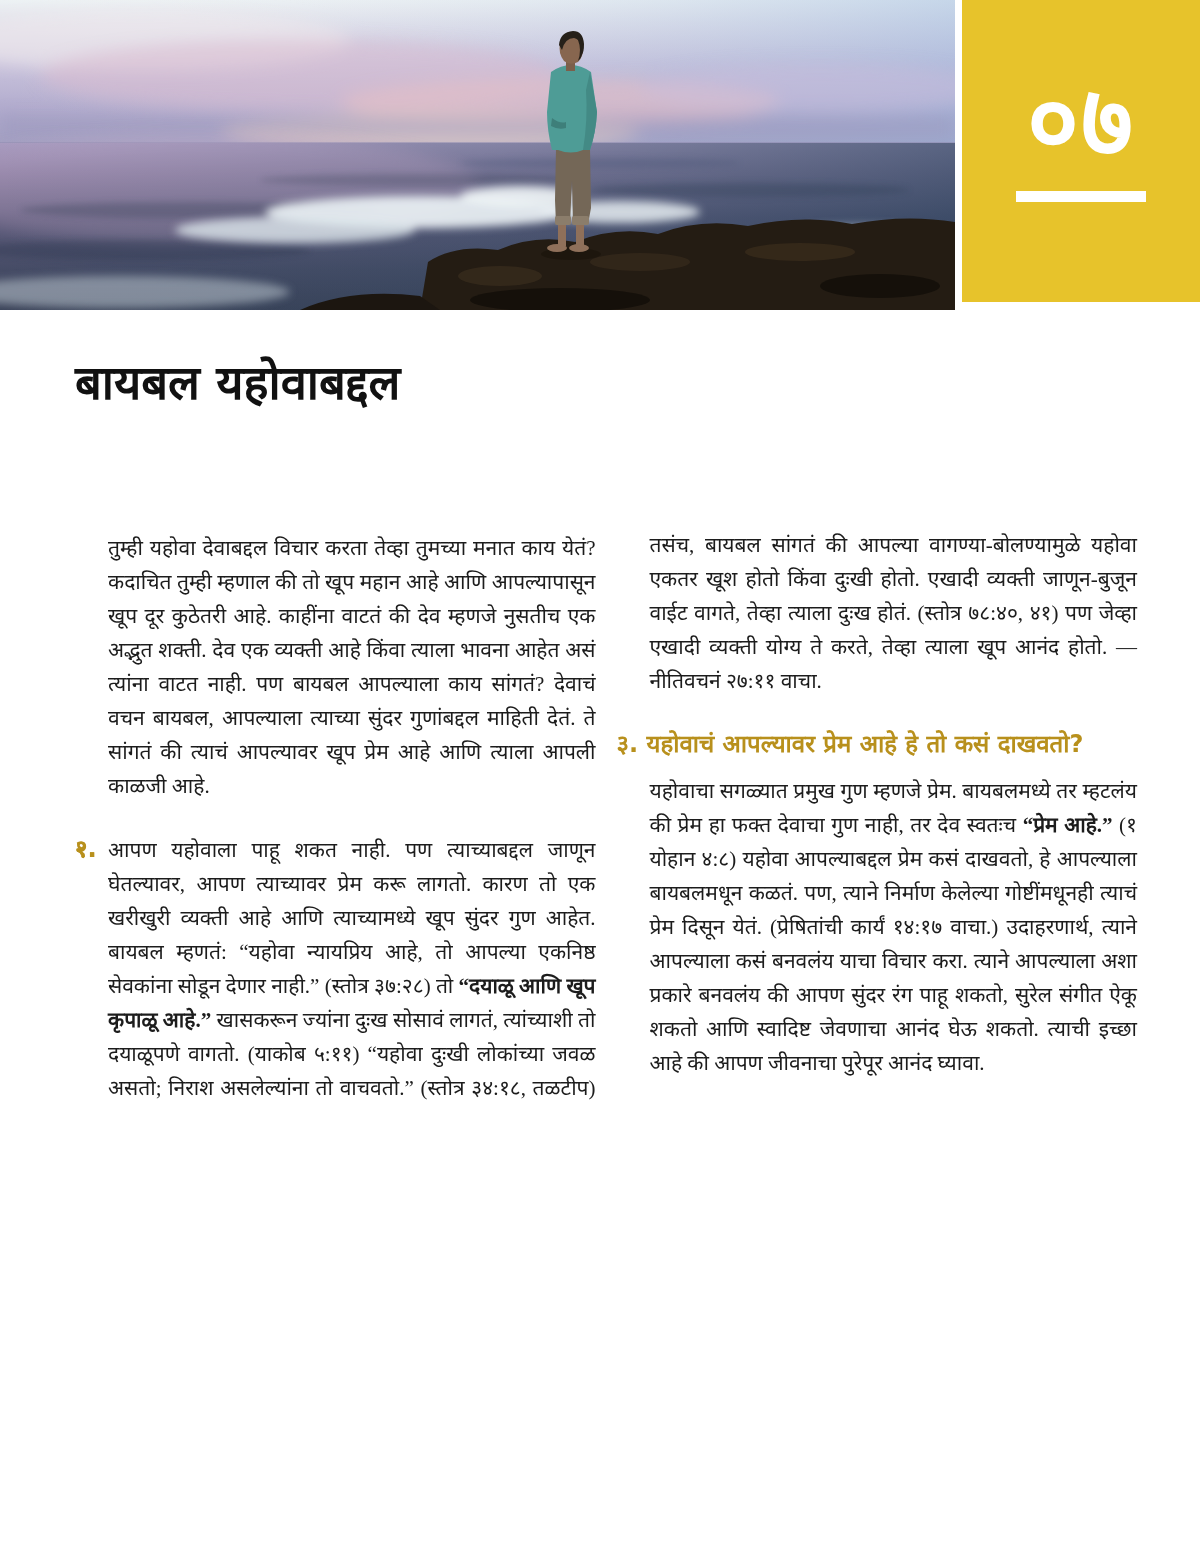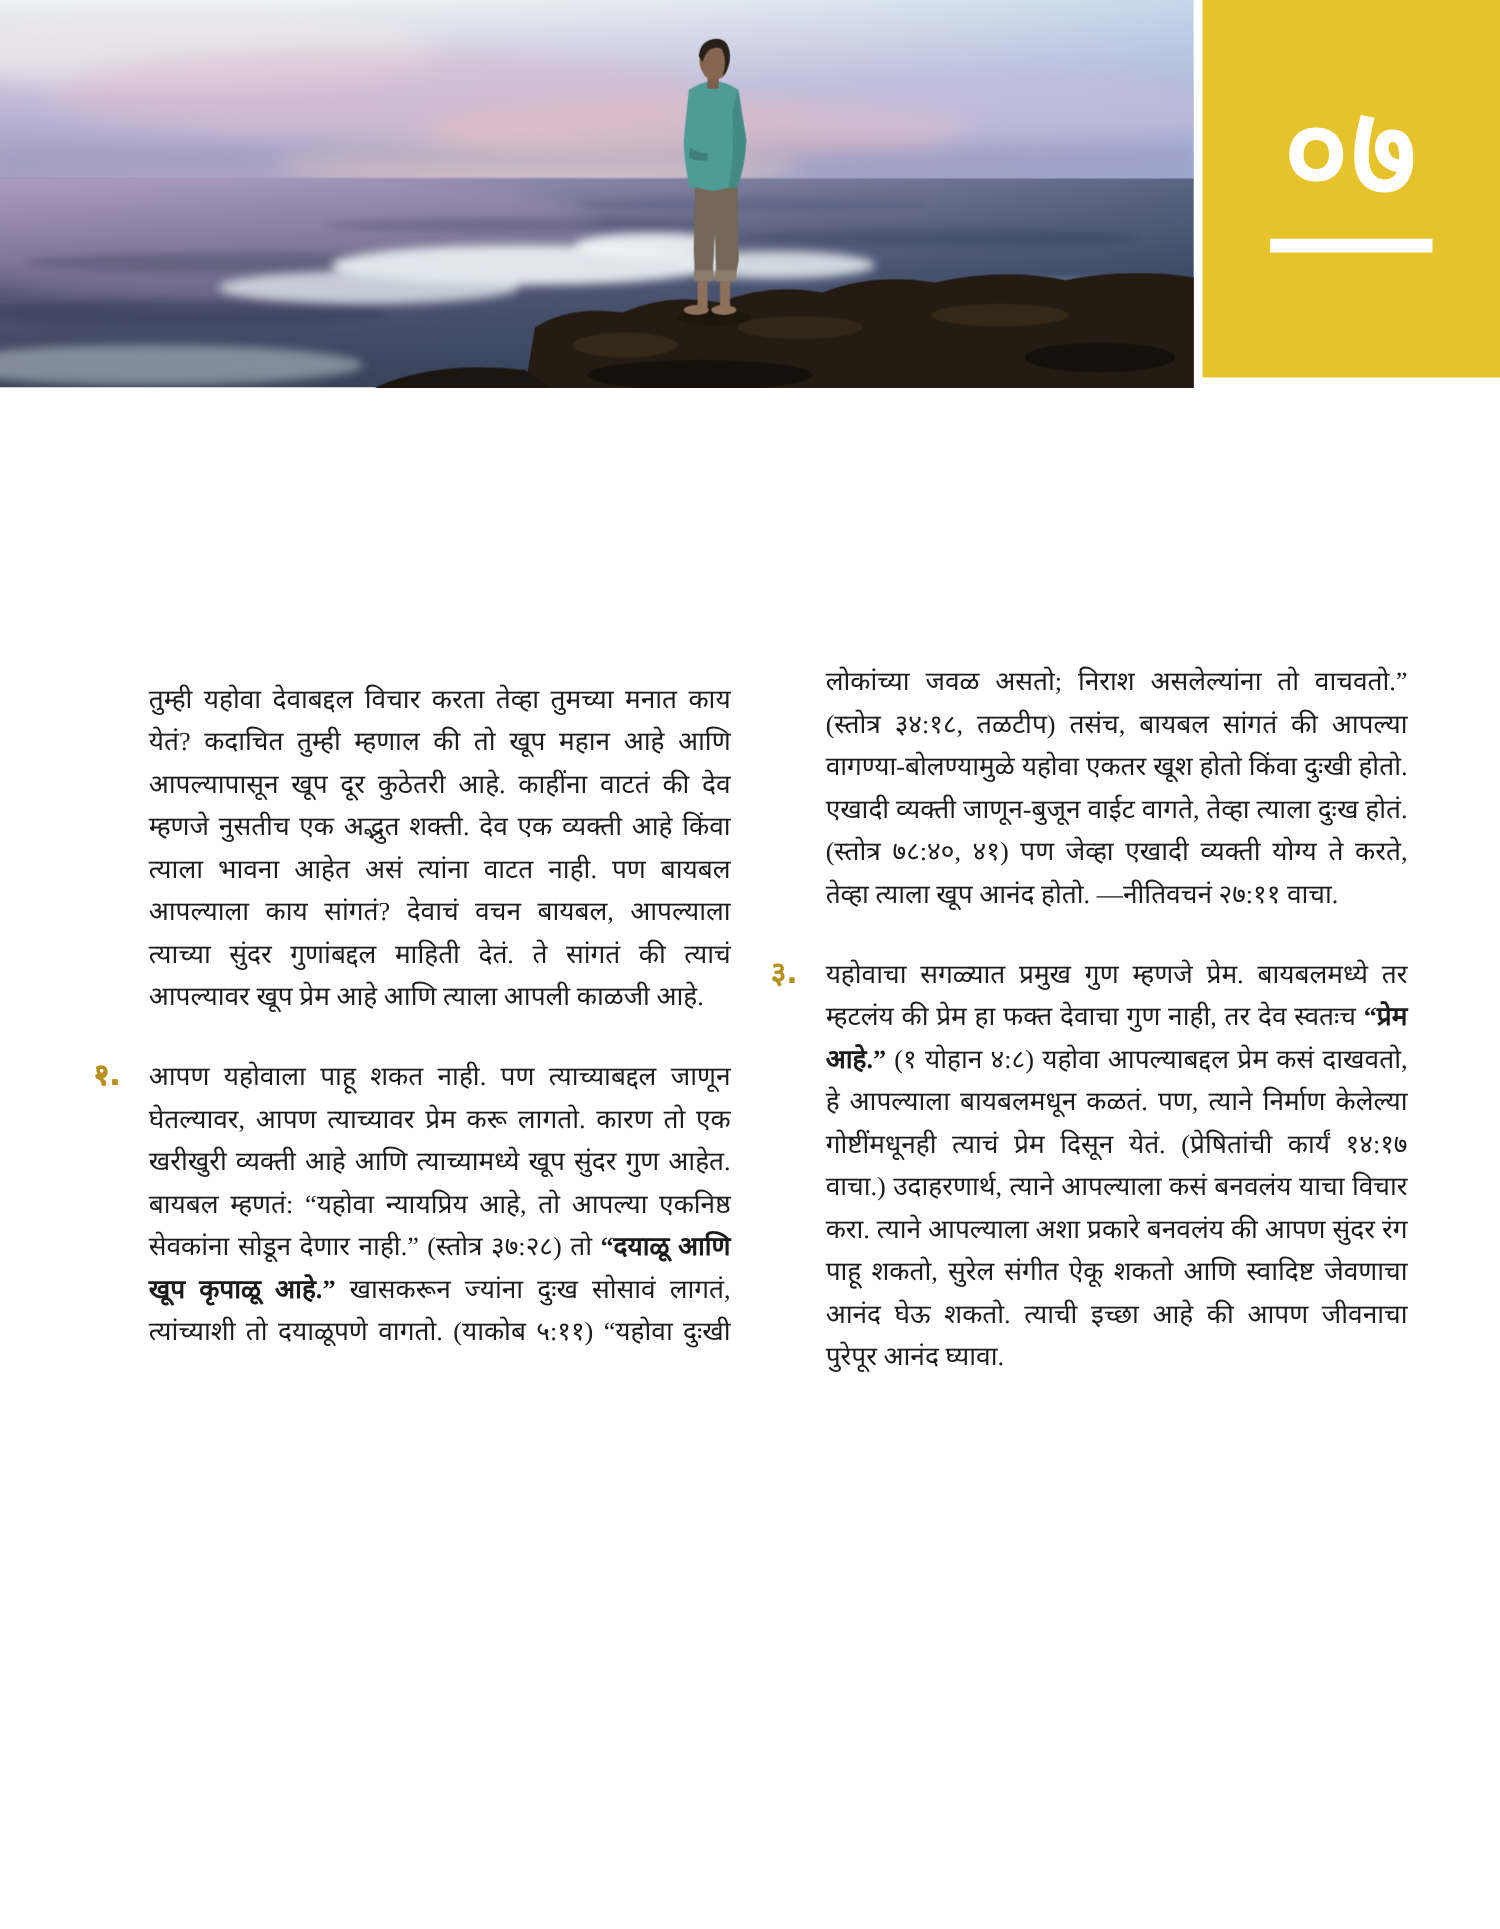--- a/index.html
+++ b/index.html
@@ -68,21 +68,21 @@
     position: absolute;
     left: 105px; top: 528px;
     width: 1035px;
     column-count: 2;
     column-gap: 48px;
     font-size: 21px;
     line-height: 34px;
     text-align: justify;
     color: #1c1c1c;
   }
-  .columns p { margin: 14px; }
+  .columns p { margin: 3px; }
   .columns section { margin-top: 30px; }
   .columns h2 {
     position: relative;
     margin: 0 0 13px 0;
     font-family: "DejaVu Sans", sans-serif;
     font-weight: 700;
     font-size: 24px;
     line-height: 1.38;
     color: #B8901C;
     text-align: left;
@@ -201,21 +201,21 @@
     </g>
   </svg>
 </div>
 
 <div class="badge">
   <div class="num">०७</div>
   <div class="rule"></div>
 </div>
 
 <h1 class="page-title">
-  <br>
+  <span>बायबल यहोवाबद्दल</span><br>
 </h1>
 
 <div class="columns">
 
   <p>तुम्ही यहोवा देवाबद्दल विचार करता तेव्हा तुमच्या मनात काय येतं? कदाचित तुम्ही म्हणाल की तो खूप महान आहे आणि आपल्यापासून खूप दूर कुठेतरी आहे. काहींना वाटतं की देव म्हणजे नुसतीच एक अद्भुत शक्ती. देव एक व्यक्ती आहे किंवा त्याला भावना आहेत असं त्यांना वाटत नाही. पण बायबल आपल्याला काय सांगतं? देवाचं वचन बायबल, आपल्याला त्याच्या सुंदर गुणांबद्दल माहिती देतं. ते सांगतं की त्याचं आपल्यावर खूप प्रेम आहे आणि त्याला आपली काळजी आहे.</p>
 
   <section>
     <h2>
       <span class="no">१.</span>
     </h2>
@@ -226,19 +226,20 @@
       <span class="no">२.</span>
     </h2>
     <p>
       <span>आपण यहोवाला पाहू शकत नाही. पण त्याच्याबद्दल जाणून घेतल्यावर, आपण त्याच्यावर प्रेम करू लागतो. कारण तो एक खरीखुरी व्यक्ती आहे आणि त्याच्यामध्ये खूप सुंदर गुण आहेत. बायबल म्हणतं: “यहोवा न्यायप्रिय आहे, तो आपल्या एकनिष्ठ सेवकांना सोडून देणार नाही.” (स्तोत्र ३७:२८) तो </span><span class="b">“दयाळू आणि खूप कृपाळू आहे.”</span><span> खासकरून ज्यांना दुःख सोसावं लागतं, त्यांच्याशी तो दयाळूपणे वागतो. (याकोब ५:११) “यहोवा दुःखी लोकांच्या जवळ असतो; निराश असलेल्यांना तो वाचवतो.” (स्तोत्र ३४:१८, तळटीप) तसंच, बायबल सांगतं की आपल्या वागण्या-बोलण्यामुळे यहोवा एकतर खूश होतो किंवा दुःखी होतो. एखादी व्यक्ती जाणून-बुजून वाईट वागते, तेव्हा त्याला दुःख होतं. (स्तोत्र ७८:४०, ४१) पण जेव्हा एखादी व्यक्ती योग्य ते करते, तेव्हा त्याला खूप आनंद होतो. —नीतिवचनं २७:११ वाचा.</span>
     </p>
   </section>
 
   <section>
     <h2>
       <span class="no">३.</span>
+      <span>यहोवाचं आपल्यावर प्रेम आहे हे तो कसं दाखवतो?</span>
     </h2>
     <p>
       <span>यहोवाचा सगळ्यात प्रमुख गुण म्हणजे प्रेम. बायबलमध्ये तर म्हटलंय की प्रेम हा फक्त देवाचा गुण नाही, तर देव स्वतःच </span><span class="b">“प्रेम आहे.”</span><span> (१ योहान ४:८) यहोवा आपल्याबद्दल प्रेम कसं दाखवतो, हे आपल्याला बायबलमधून कळतं. पण, त्याने निर्माण केलेल्या गोष्टींमधूनही त्याचं प्रेम दिसून येतं. (प्रेषितांची कार्यं १४:१७ वाचा.) उदाहरणार्थ, त्याने आपल्याला कसं बनवलंय याचा विचार करा. त्याने आपल्याला अशा प्रकारे बनवलंय की आपण सुंदर रंग पाहू शकतो, सुरेल संगीत ऐकू शकतो आणि स्वादिष्ट जेवणाचा आनंद घेऊ शकतो. त्याची इच्छा आहे की आपण जीवनाचा पुरेपूर आनंद घ्यावा.</span>
     </p>
   </section>
 
 </div>
 
 </body></html>

